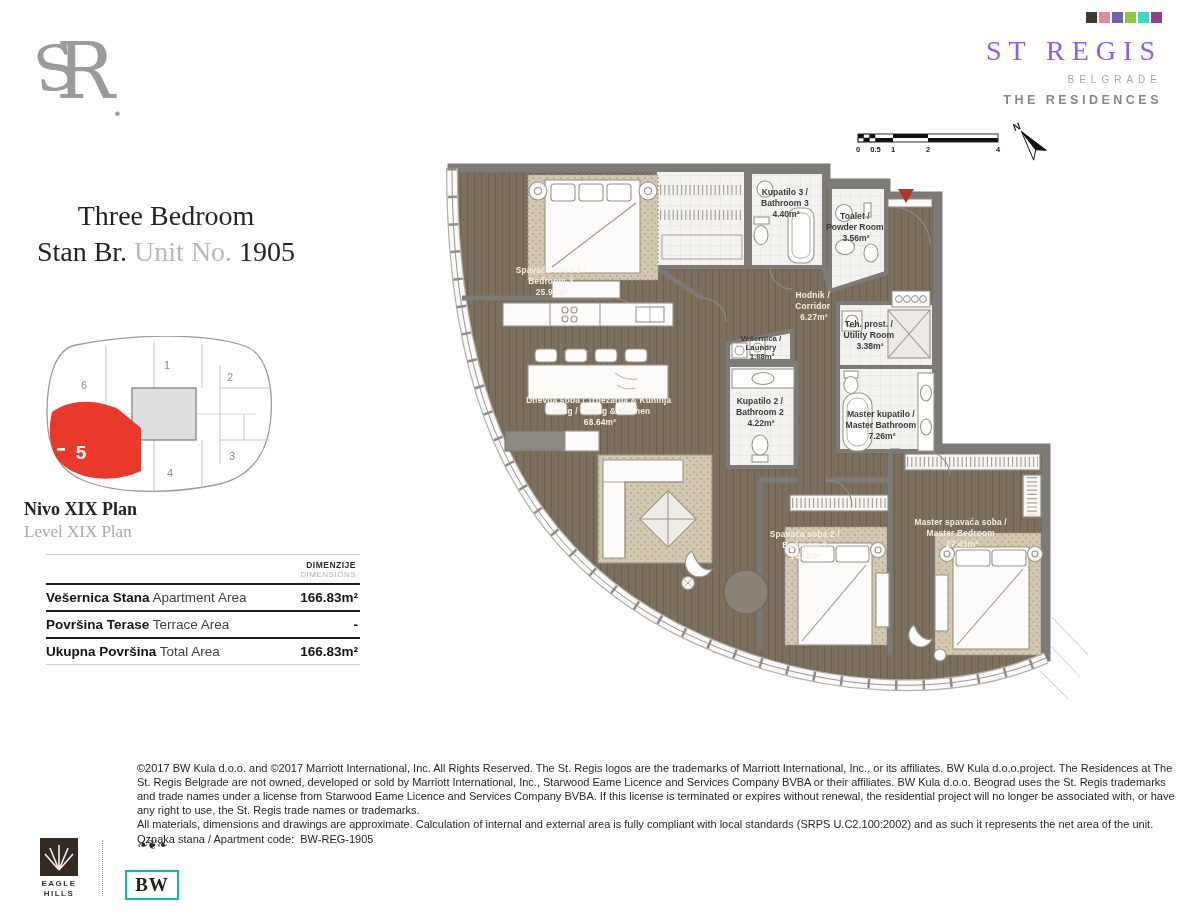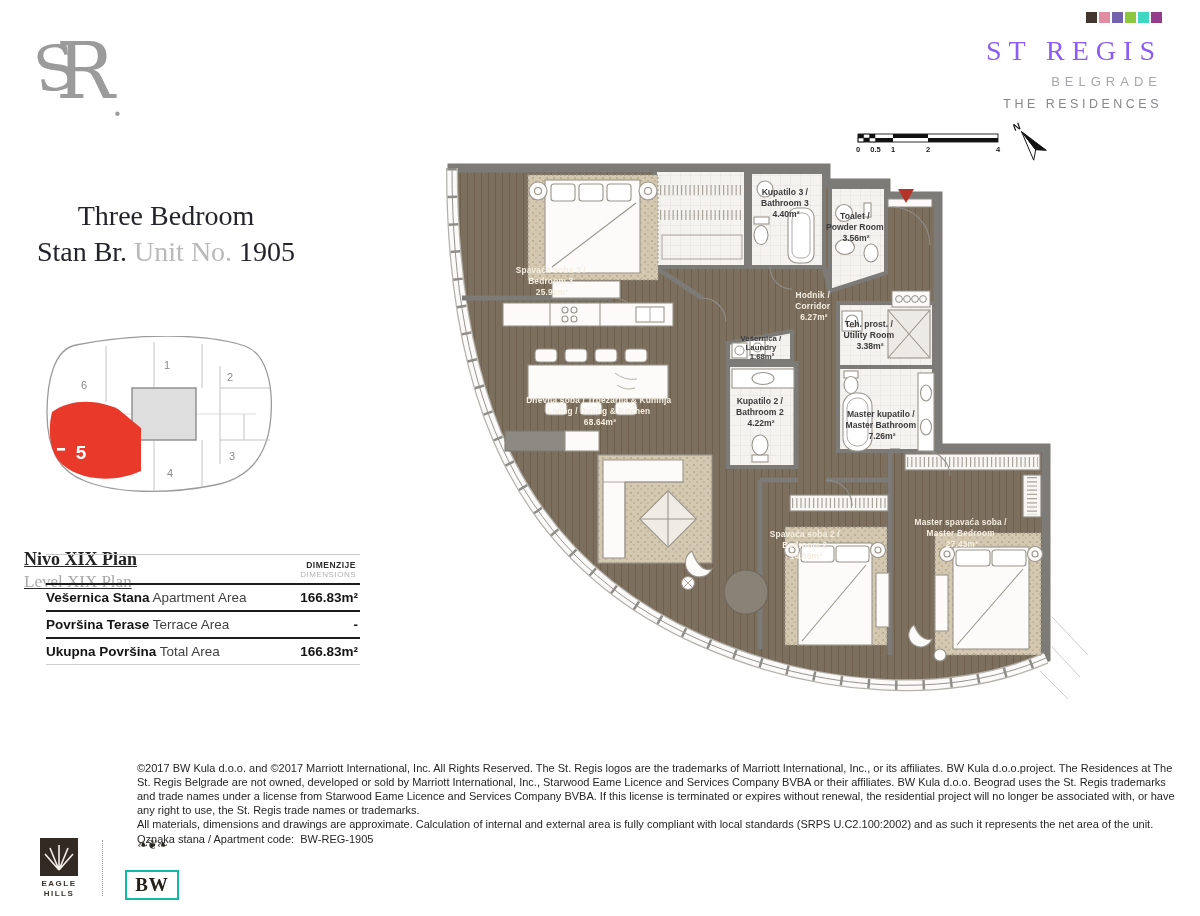--- a/index.html
+++ b/index.html
@@ -12,31 +12,31 @@
             font-family:"DejaVu Serif",serif;}
   .monogram .s{position:absolute;left:0px;top:6px;font-size:62px;transform:rotate(-8deg);}
   .monogram .r{position:absolute;left:22px;top:0px;font-size:78px;}
   .monogram .dot{position:absolute;left:78px;top:58px;font-size:34px;}
 
   .brandblock{right:38px;top:12px;text-align:right;}
   .swatches{display:flex;gap:2px;justify-content:flex-end;margin-bottom:14px;}
   .swatches div{width:11px;height:11px;}
   .brandname{font-family:"Liberation Serif",serif;font-size:28px;letter-spacing:7px;
              color:#8b5cf6;line-height:1;}
-  .brandcity{font-size:13px;letter-spacing:5px;color:#a7a7ab;margin-top:9px;}
-  .brandres{font-size:12.5px;font-weight:normal;letter-spacing:3.5px;color:#87878d;margin-top:8px;}
+  .brandcity{font-size:10px;letter-spacing:5px;color:#a7a7ab;margin-top:9px;}
+  .brandres{font-size:12.5px;font-weight:bold;letter-spacing:3.5px;color:#87878d;margin-top:8px;}
 
   
   .titleblock{left:16px;top:198px;width:300px;text-align:center;
               font-family:"Liberation Serif",serif;font-size:28px;color:#23232b;line-height:1.3;}
   .titleblock .lt{color:#b9b9b9;}
 
   
   .keyplan{left:44px;top:336px;width:232px;height:162px;}
-  .level{left:24px;top:548px;font-family:"Liberation Serif",serif;line-height:1.25;text-decoration:underline;}
+  .level{left:24px;top:498px;font-family:"Liberation Serif",serif;line-height:1.25;}
   .level .l1{font-size:18px;font-weight:bold;color:#232323;}
   .level .l2{font-size:17px;color:#a9a9a9;}
 
   
   .dims{left:14px;top:554px;width:314px;font-size:13.5px;margin-left:32px;}
   .dims .hdr{border-top:1px solid #c9c9c9;text-align:right;padding:5px 4px 4px 0;}
   .dims .hdr .h1{font-size:8.5px;font-weight:bold;letter-spacing:.5px;color:#2b2b2b;}
   .dims .hdr .h2{font-size:8px;letter-spacing:.5px;color:#b3b3b3;}
   .dims .row{display:flex;justify-content:space-between;align-items:center;
              border-top:2px solid #1c1c1c;padding:5px 2px 5px 0;}

